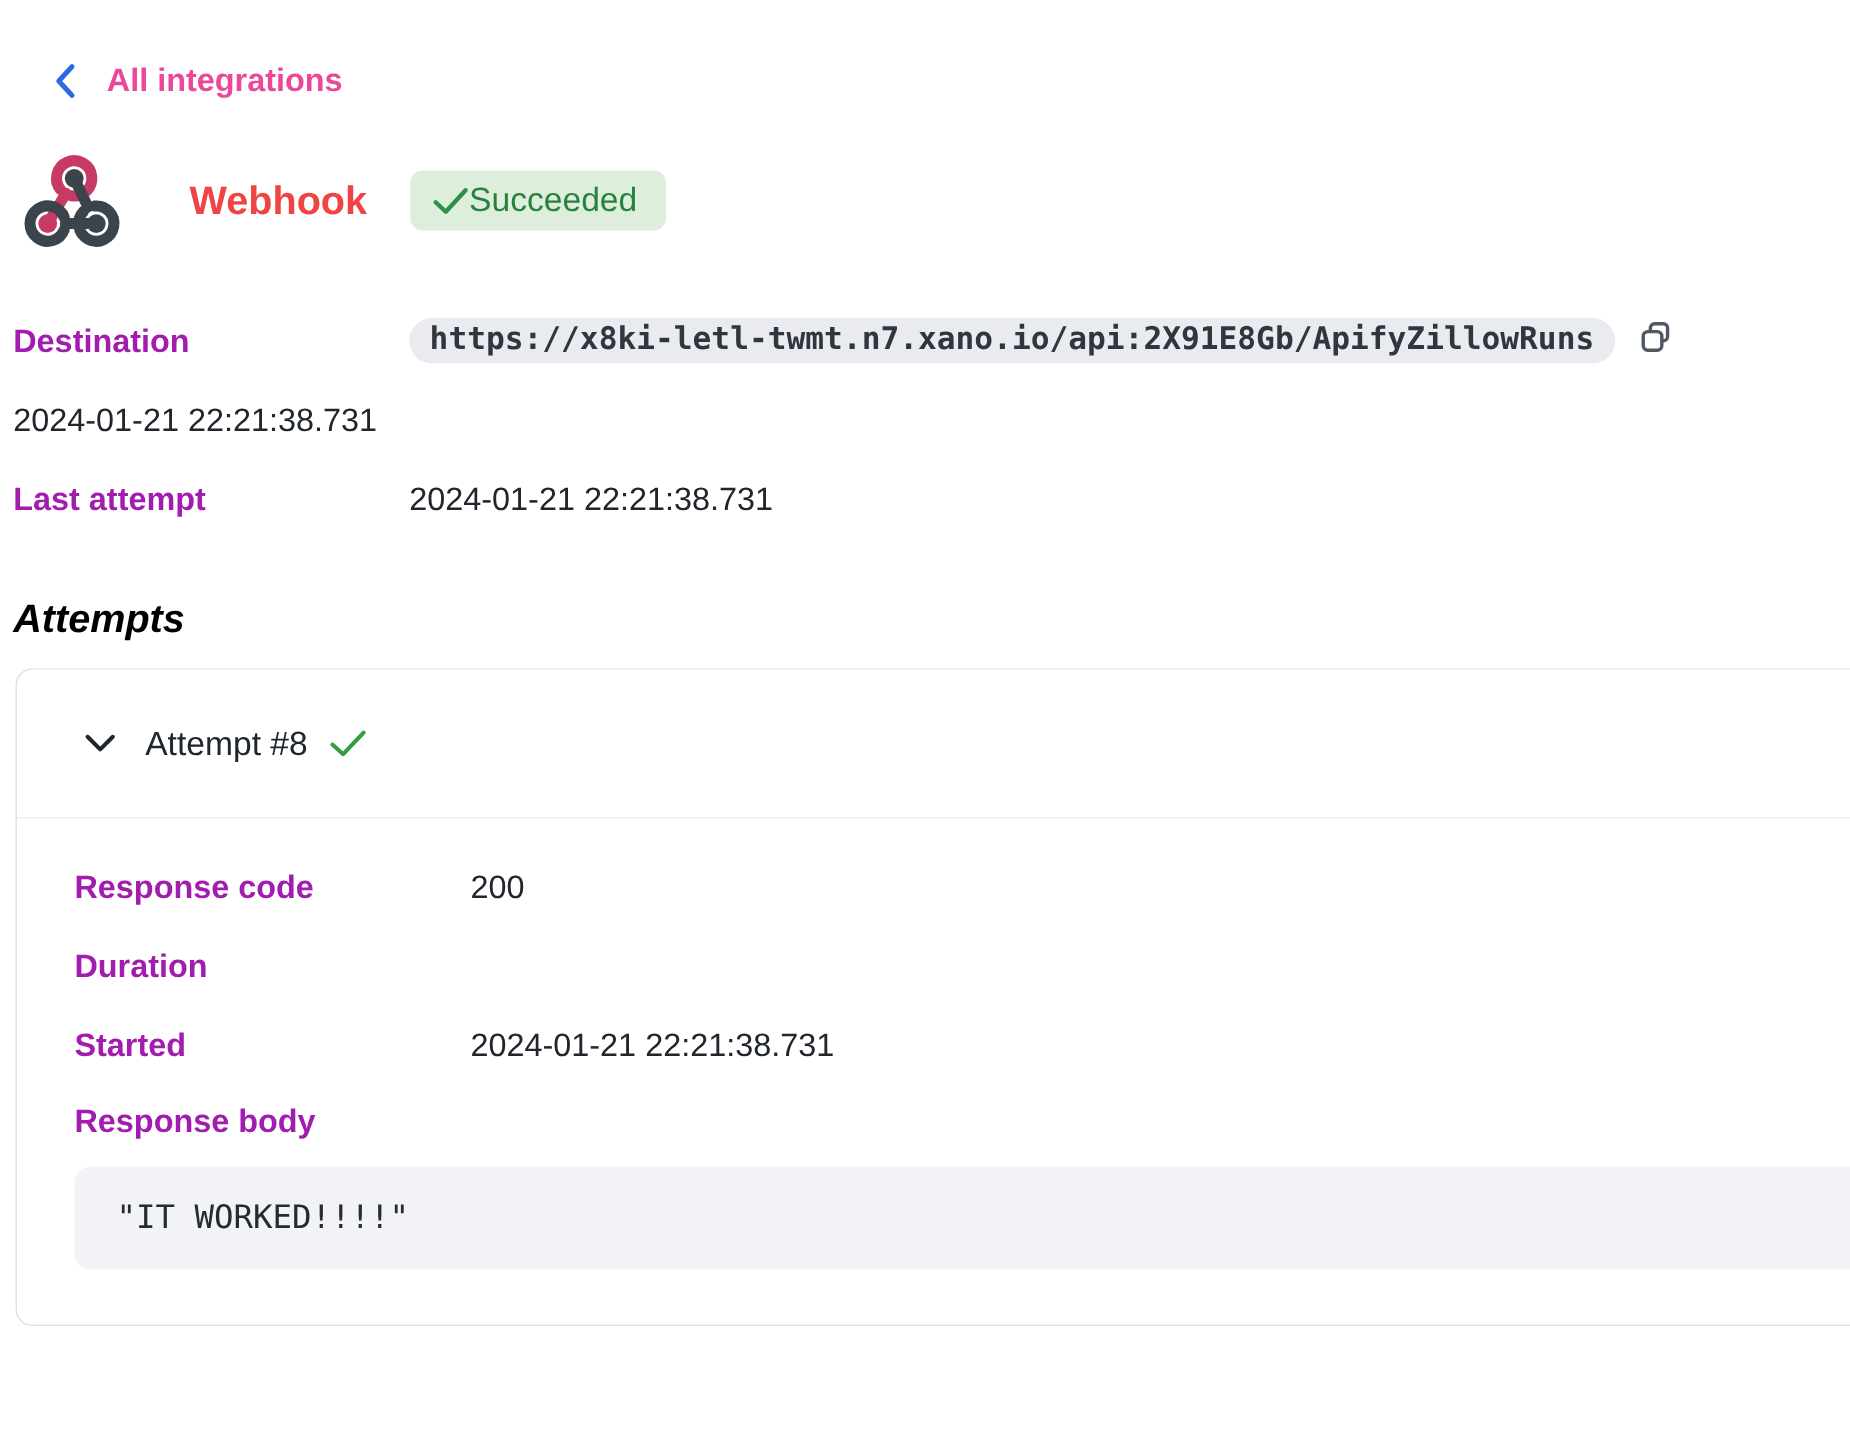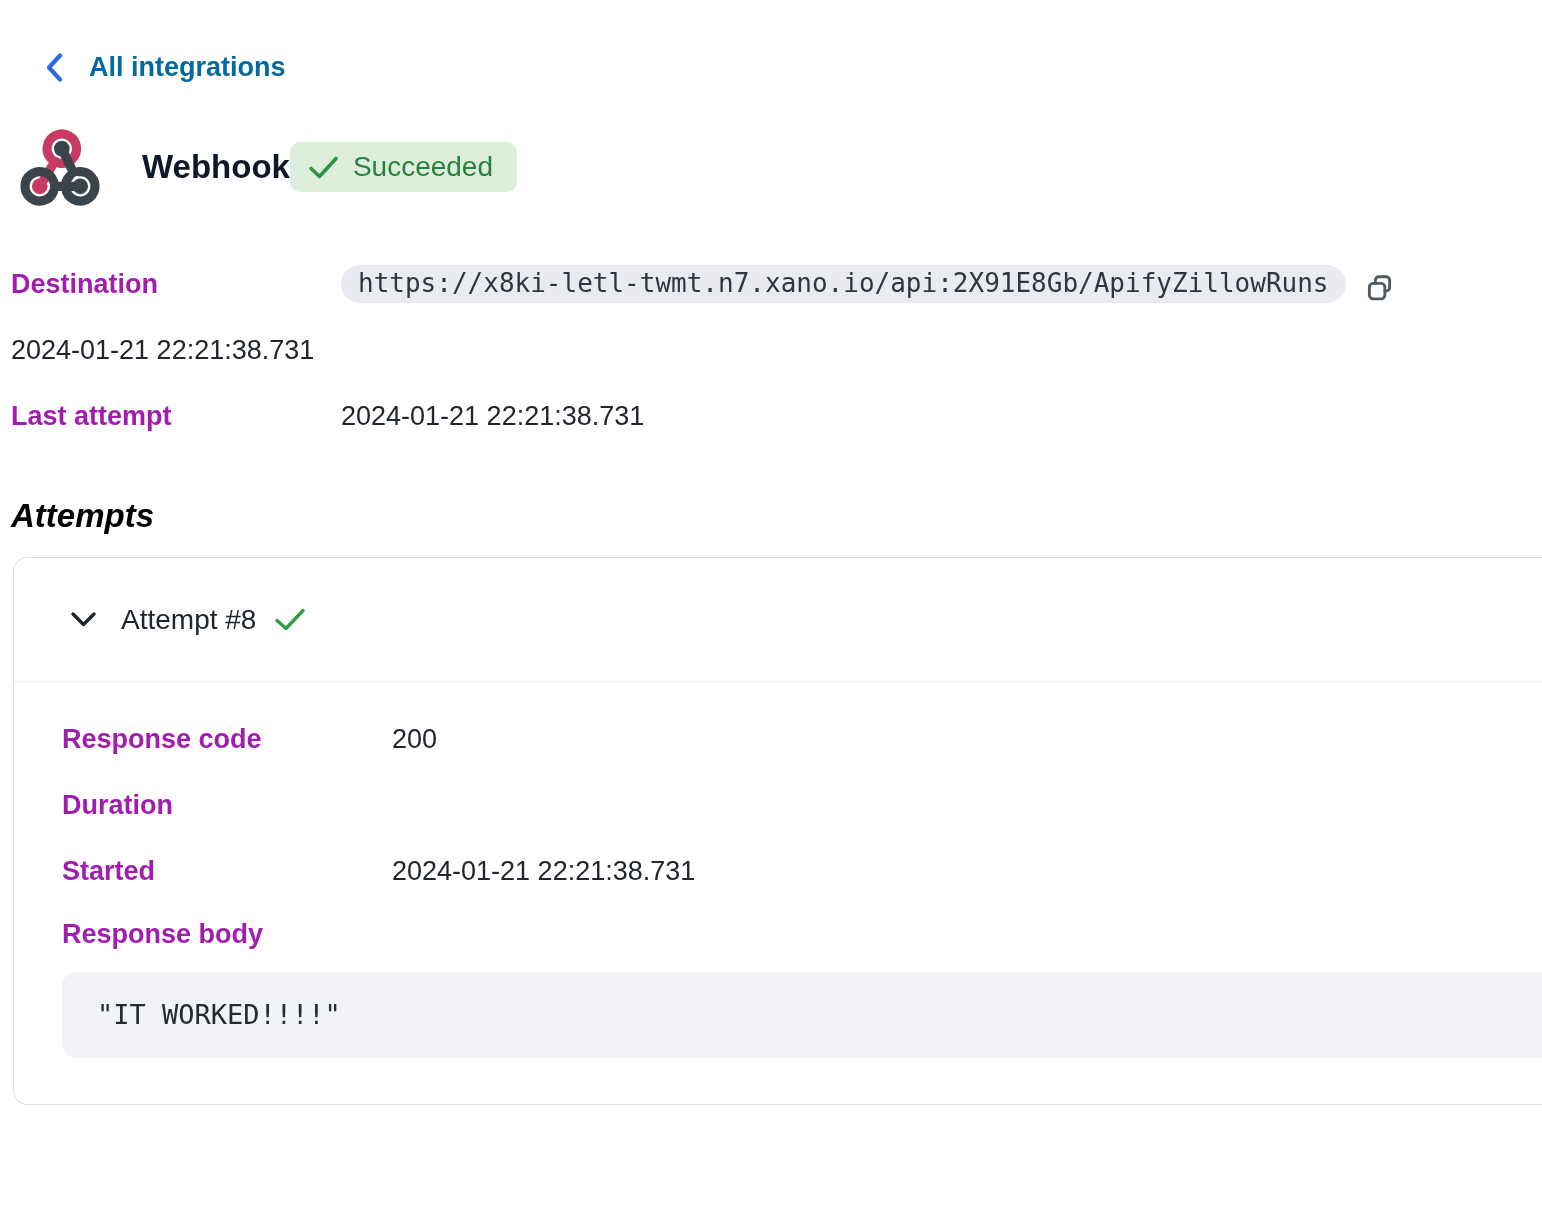--- a/index.html
+++ b/index.html
@@ -7,40 +7,40 @@
   body {
     font-family:"Liberation Sans", sans-serif;
     color:#21262c;
     font-size:27px;
   }
 
   
   .back-link {
     display:flex; align-items:center; gap:26px;
     margin:52px 0 0 46px;
-    color:#0369a1; font-weight:700; font-size:27px;
+    color:#ec4899; font-weight:700; font-size:27px;
     cursor:pointer; text-decoration:none; width:max-content;
   }
 
   
   .page-header { display:flex; align-items:center; margin:38px 0 0 14px; }
   .webhook-icon { width:92px; height:92px; flex:0 0 auto; }
-  .page-title { margin-left:36px; font-size:33px; font-weight:700; color:#0f172a; }
+  .page-title { margin-left:52px; font-size:33px; font-weight:700; color:#ef4444; }
   .status-badge {
-    display:flex; align-items:center; gap:14px;
+    margin-left:36px; display:flex; align-items:center; 
     background:#ddeedd; color:#28823c; font-size:28px;
     padding:9px 24px 9px 18px; border-radius:10px;
   }
 
   
   .details { margin:38px 0 0 11px; }
   .detail-row { display:grid; grid-template-columns:330px 1fr; align-items:center; height:66px; }
   .detail-label { font-weight:700; color:#a21caf; }
   .detail-value { color:#21262c; font-weight:400; }
-  .dest-wrap { display:flex; align-items:flex-end; gap:18px; }
+  .dest-wrap { display:flex; align-items:flex-start; gap:18px;font-weight:bold; }
   .code-pill {
     background:#e9ebf0; color:#30363d; border-radius:19px;
     padding:4px 17px 5px 17px; font-size:26px; line-height:1.15;
     font-family:"DejaVu Sans Mono", monospace; white-space:nowrap;
   }
   .copy-btn { background:none; border:none; cursor:pointer; display:flex; padding:0; }
 
   
   .attempts-heading { margin:48px 0 0 11px; font-size:33px; font-weight:700; color:#000000;font-style:italic; }
   .attempt-card {

